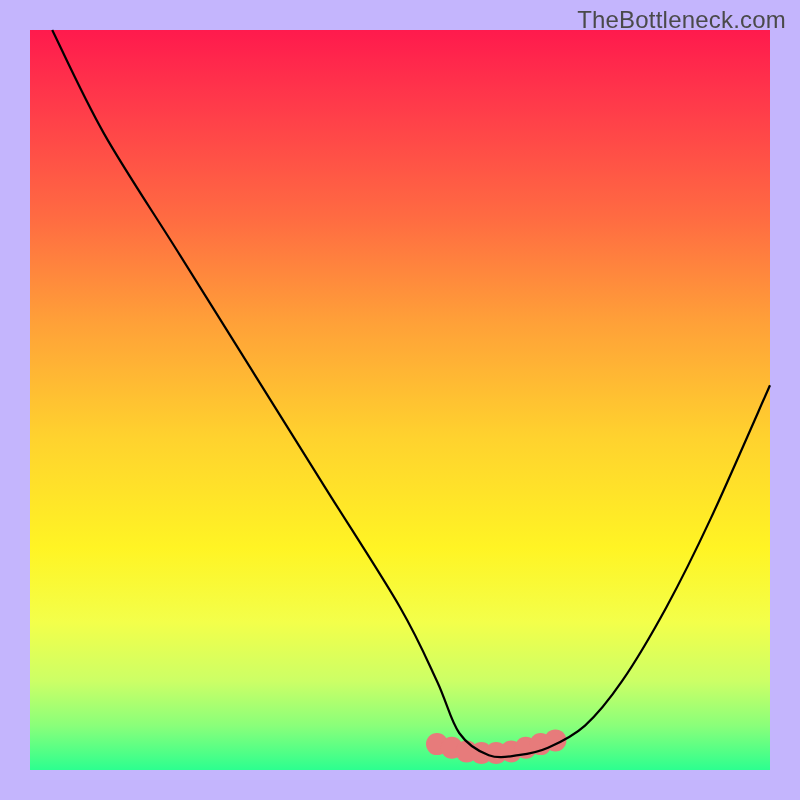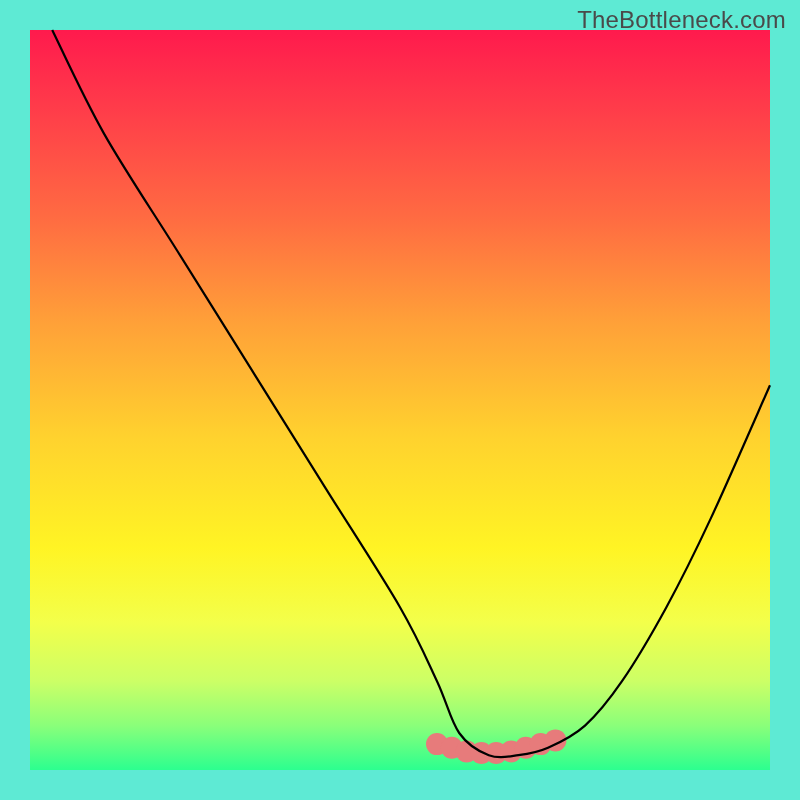--- a/index.html
+++ b/index.html
@@ -7,21 +7,21 @@
     padding: 0;
     width: 800px;
     height: 800px;
     background: #000;
     font-family: Arial, Helvetica, sans-serif;
   }
   .frame {
     position: relative;
     width: 800px;
     height: 800px;
-    background: #5eead4;
+    background: #c4b5fd;
   }
   .plot-area {
     position: absolute;
     left: 30px;
     top: 30px;
     width: 740px;
     height: 740px;
     background: linear-gradient(to bottom,
       #ff1a4d 0%,
       #ff3a4a 10%,

